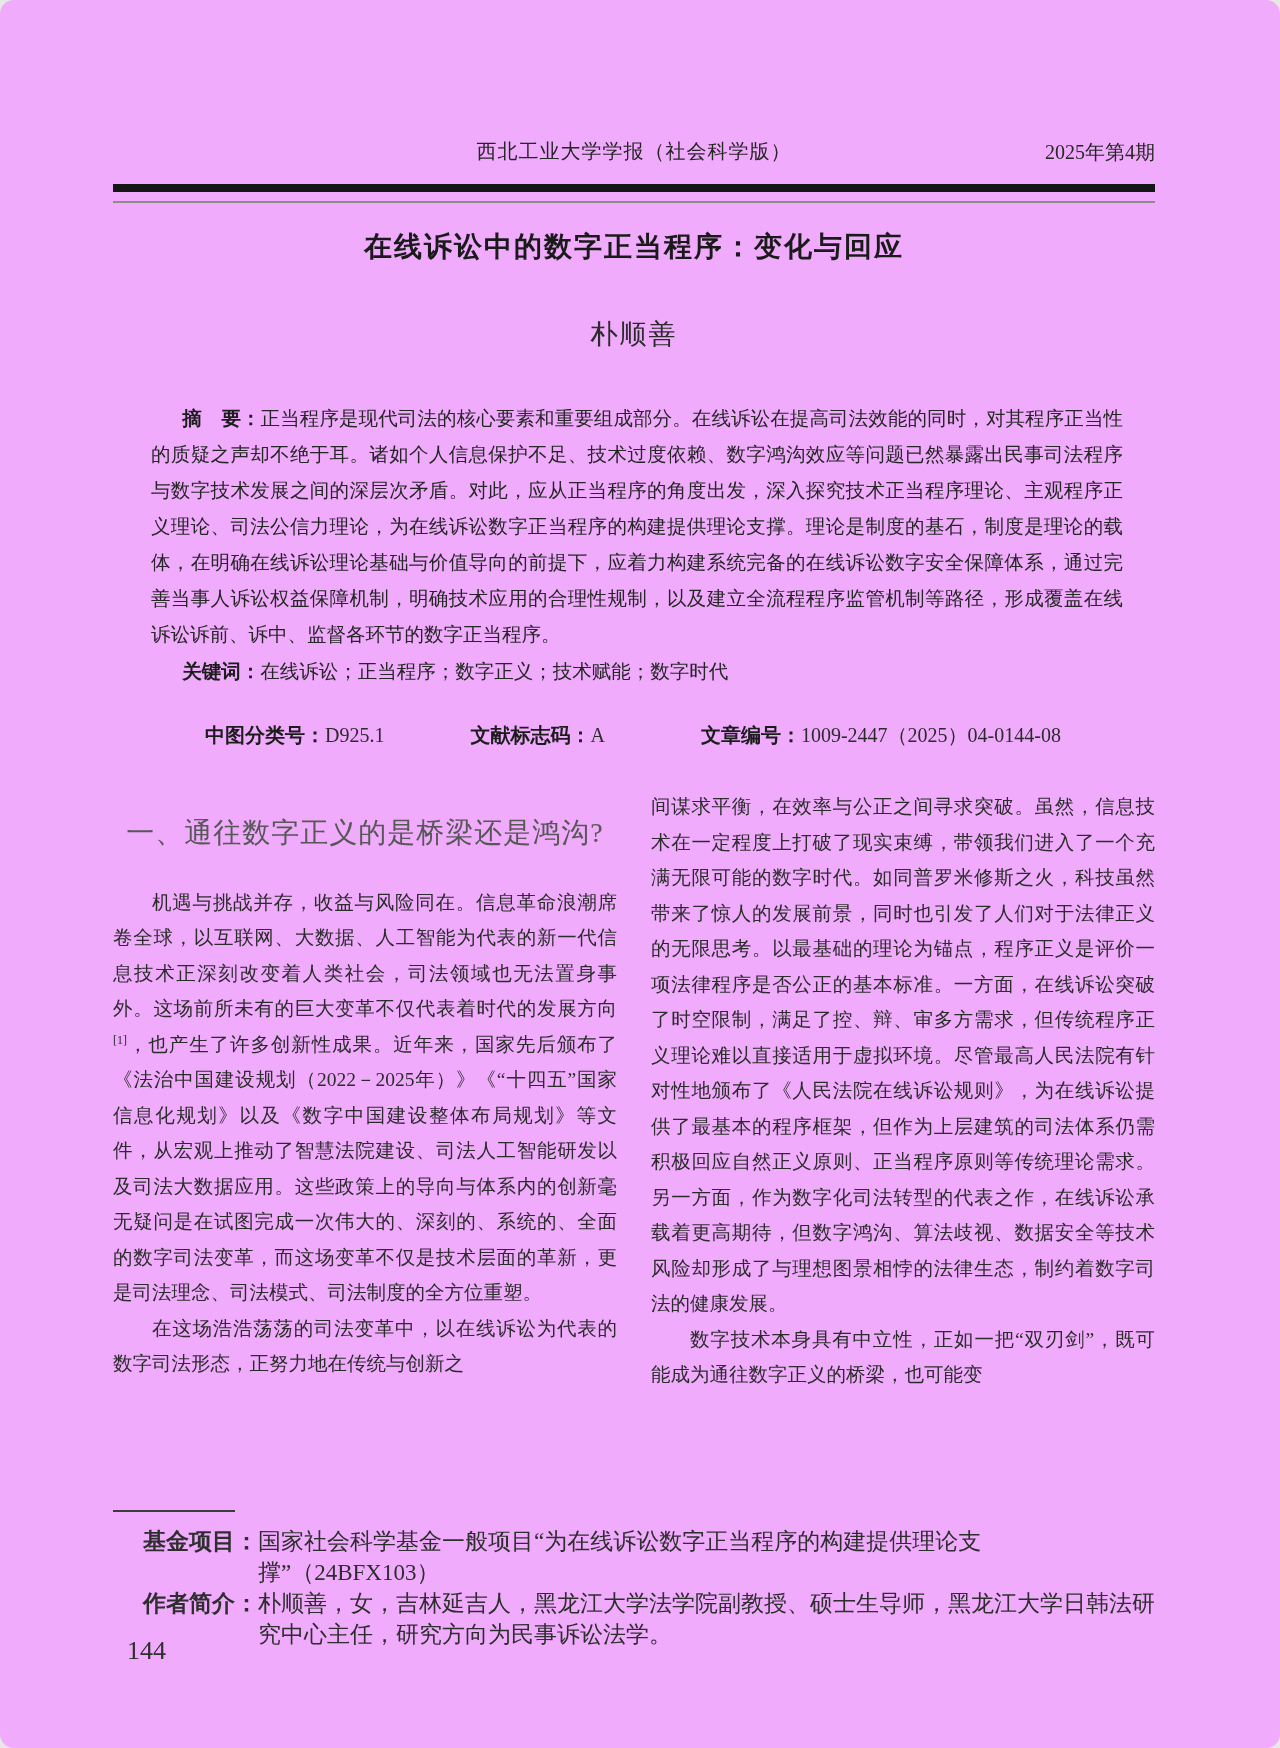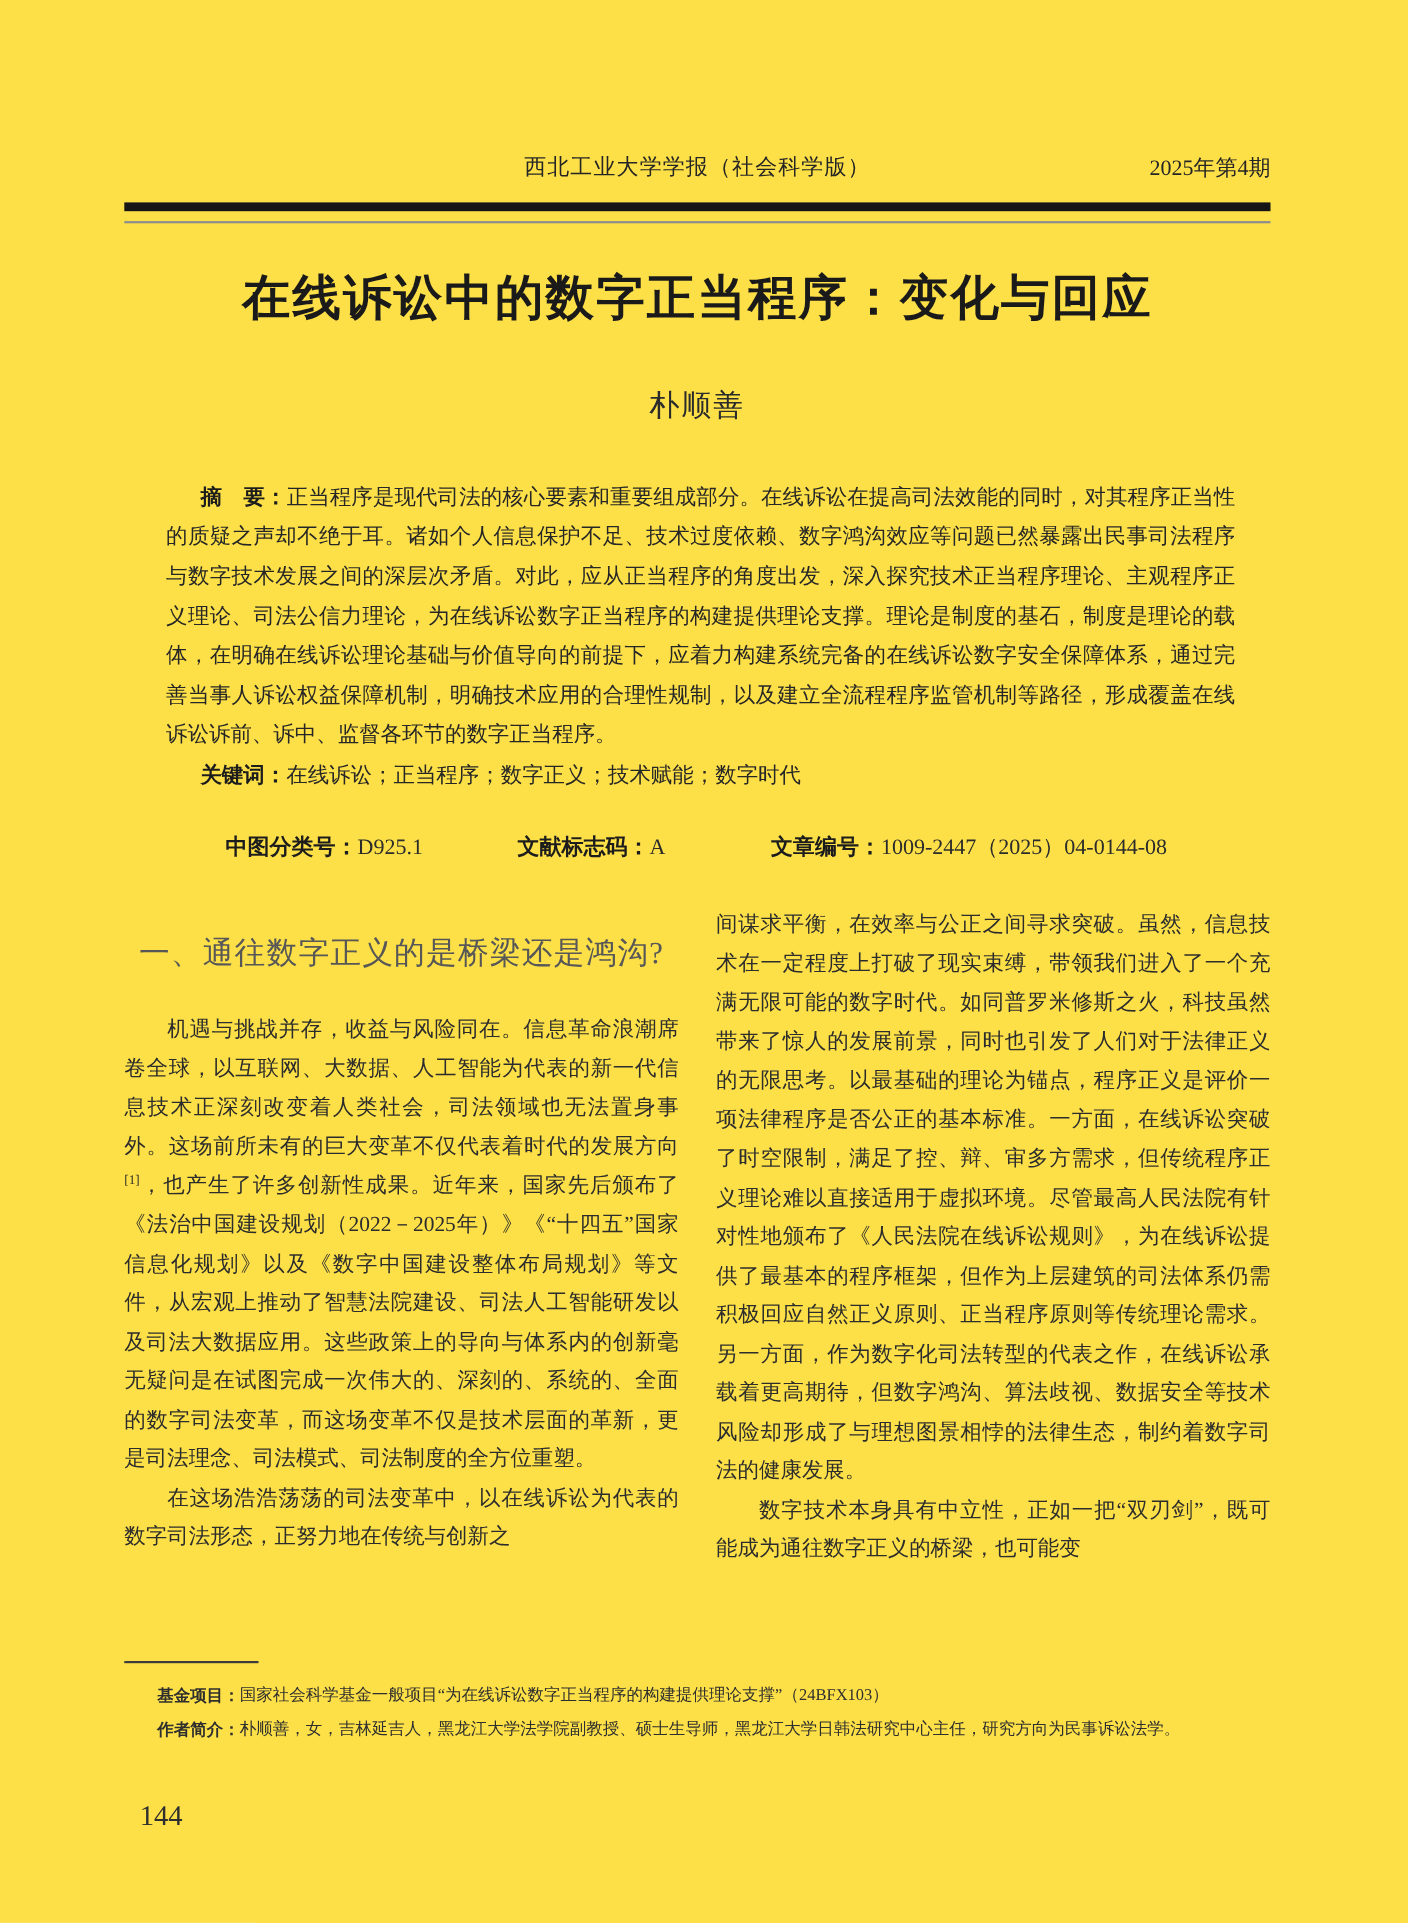--- a/index.html
+++ b/index.html
@@ -2,41 +2,42 @@
 <html><head>
 <meta charset="utf-8">
 <style>
   html, body { margin: 0; padding: 0; }
   body { background: #e8e8e6; }
   .page {
     position: relative;
     width: 1280px;
     height: 1748px;
     margin: 0 auto;
-    background: #fde047;
+    background: #f0abfc;
     color: #2b2b2b;
     font-family: "Liberation Serif", serif;
     overflow: hidden;
+    border-radius: 14px;
   }
   .content { padding: 138px 125px 0 113px; }
 
   
   .page-header { position: relative; height: 30px; font-size: 20px; color: #252525; }
   .journal-name { display: block; text-align: center; letter-spacing: 1px; }
   .issue { position: absolute; right: 0; top: 1px; }
   .rule-thick { margin-top: 16px; height: 8px; background: #161616; }
   .rule-thin { margin-top: 9px; height: 2px; background: #8d8d8b; }
 
   
   .title {
-    margin: 38px 0 0;
+    margin: 25px 0 0;
     text-align: center;
     font-family: "Liberation Sans", sans-serif;
     font-weight: 700;
-    font-size: 44px;
+    font-size: 28px;
     letter-spacing: 2px;
     color: #1a1a1a;
   }
   .author { margin-top: 50px; text-align: center; font-size: 27px; letter-spacing: 2px; }
 
   
   .abstract-block { margin-top: 48px; padding: 0 32px 0 38px; }
   .abstract-paragraph, .keywords-line {
     margin: 0;
     font-size: 19.5px;
@@ -74,21 +75,21 @@
     color: #575757;
   }
   .body-columns p { margin: 0; }
   .para-indent { text-indent: 2em; }
   .citation-ref { font-size: 12px; vertical-align: super; line-height: 0; }
 
   
   .footnote-area { position: absolute; left: 113px; right: 125px; top: 1510px; }
   .footnote-rule { width: 122px; height: 2px; background: #3c3c3c; }
   .footnote-rows { margin-top: 14px; padding-left: 30px; }
-  .footnote-row { display: flex; font-size: 15px; line-height: 31px; color: #2e2e2e; }
+  .footnote-row { display: flex; font-size: 23px; line-height: 31px; color: #2e2e2e; }
   .footnote-label { font-family: "Liberation Sans", sans-serif; font-weight: 700; white-space: nowrap; }
   .footnote-text { flex: 1; }
 
   .page-number {
     position: absolute;
     left: 127px;
     top: 1636px;
     font-family: Liberation Serif, serif;
     font-size: 26px;
     color: #2f2f2f;

